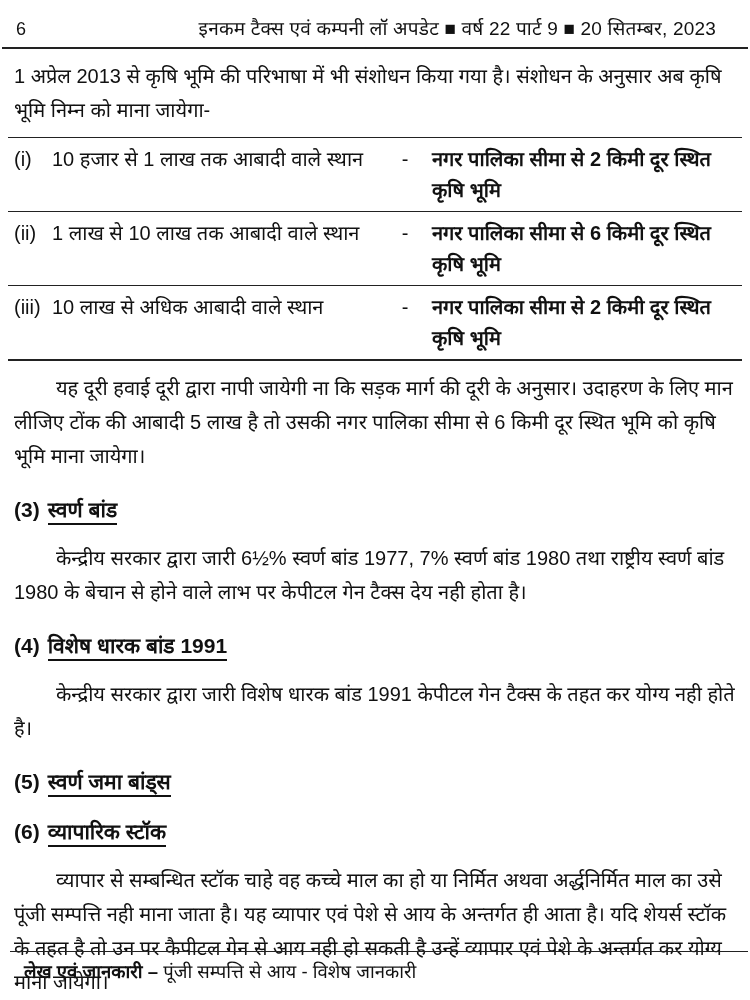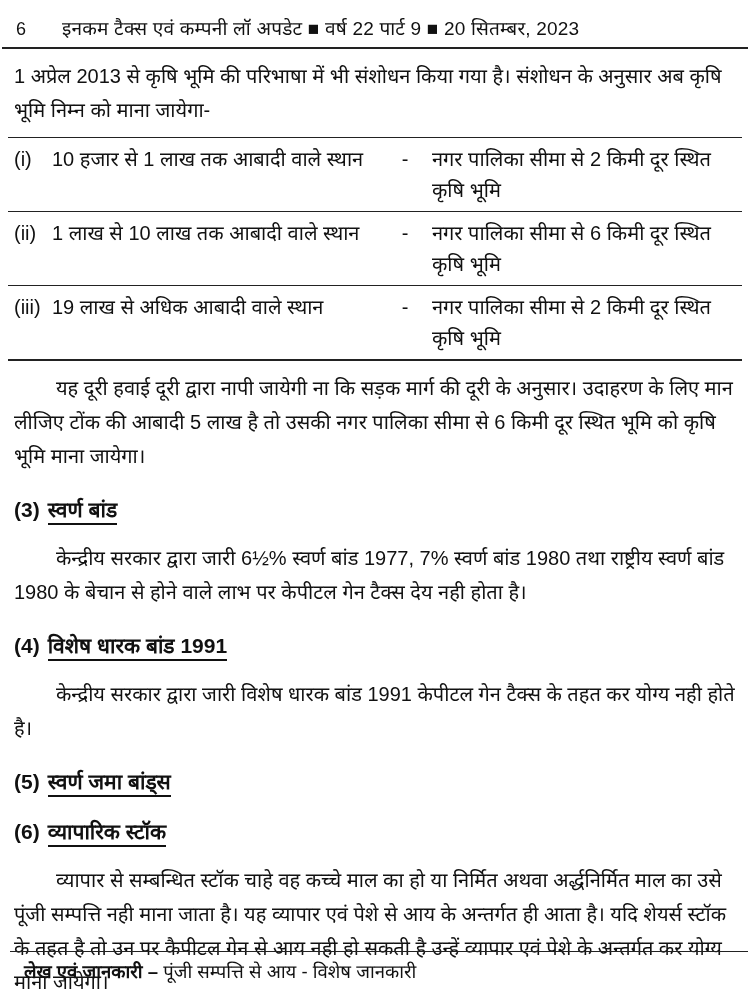--- a/index.html
+++ b/index.html
@@ -15,21 +15,21 @@
   }
   
   .header {
     display:flex; align-items:baseline;
     padding:16px 12px 5px 14px;
     margin:0 2px;
     border-bottom:2px solid #222;
     font-size:19px; line-height:26px;
   }
   .page-num { width:46px; font-size:18px; }
-  .header-title { flex:1; text-align:left; letter-spacing:0.2px; }
+  .header-title { flex:1; text-align:right; letter-spacing:0.2px; }
   .header-spacer { width:20px; }
   
   .para {
     margin:10px 14px 0 14px;
     font-size:20px; line-height:34px;
     text-align:left;
   }
   .indent { text-indent:42px; }
   
   .deftable {
@@ -41,21 +41,21 @@
     display:flex;
     padding:6px 0 5px 0;
     border-bottom:1.5px solid #222;
     font-size:20px; line-height:31px;
   }
   .defrow:last-child { border-bottom:none;justify-content:flex-end; }
   .defrow .left { width:370px; display:flex; padding-left:6px; box-sizing:border-box; }
   .defrow .marker { min-width:38px; }
   .defrow .place { flex:1; }
   .defrow .dash { width:54px; text-align:center; }
-  .defrow .definition { flex:1; padding-right:10px; }
+  .defrow .definition { flex:1; padding-right:10px;font-weight:bold; }
   
   .section-heading {
     margin:24px 14px 0 14px;
     font-size:21px; font-weight:bold; line-height:26px;
   }
   .section-heading .sec-title {
     margin-left:8px;
     padding-bottom:2px;
     border-bottom:2px solid #111;
   }
@@ -100,21 +100,21 @@
         <span class="marker">(ii)</span>
         <span class="place">1 लाख से 10 लाख तक आबादी वाले स्थान</span>
       </span>
       <span class="dash">-</span>
       <span class="definition">नगर पालिका सीमा से 6 किमी दूर स्थित कृषि भूमि</span>
     </div>
 
     <div class="defrow">
       <span class="left">
         <span class="marker">(iii)</span>
-        <span class="place">19 लाख से अधिक आबादी वाले स्थान</span>
+        <span class="place">10 लाख से अधिक आबादी वाले स्थान</span>
       </span>
       <span class="dash">-</span>
       <span class="definition">नगर पालिका सीमा से 2 किमी दूर स्थित कृषि भूमि</span>
     </div>
 
   </div>
 
   <p class="para indent">यह दूरी हवाई दूरी द्वारा नापी जायेगी ना कि सड़क मार्ग की दूरी के अनुसार। उदाहरण के लिए मान लीजिए टोंक की आबादी 5 लाख है तो उसकी नगर पालिका सीमा से 6 किमी दूर स्थित भूमि को कृषि भूमि माना जायेगा।</p>
 
   <div class="section-heading">

